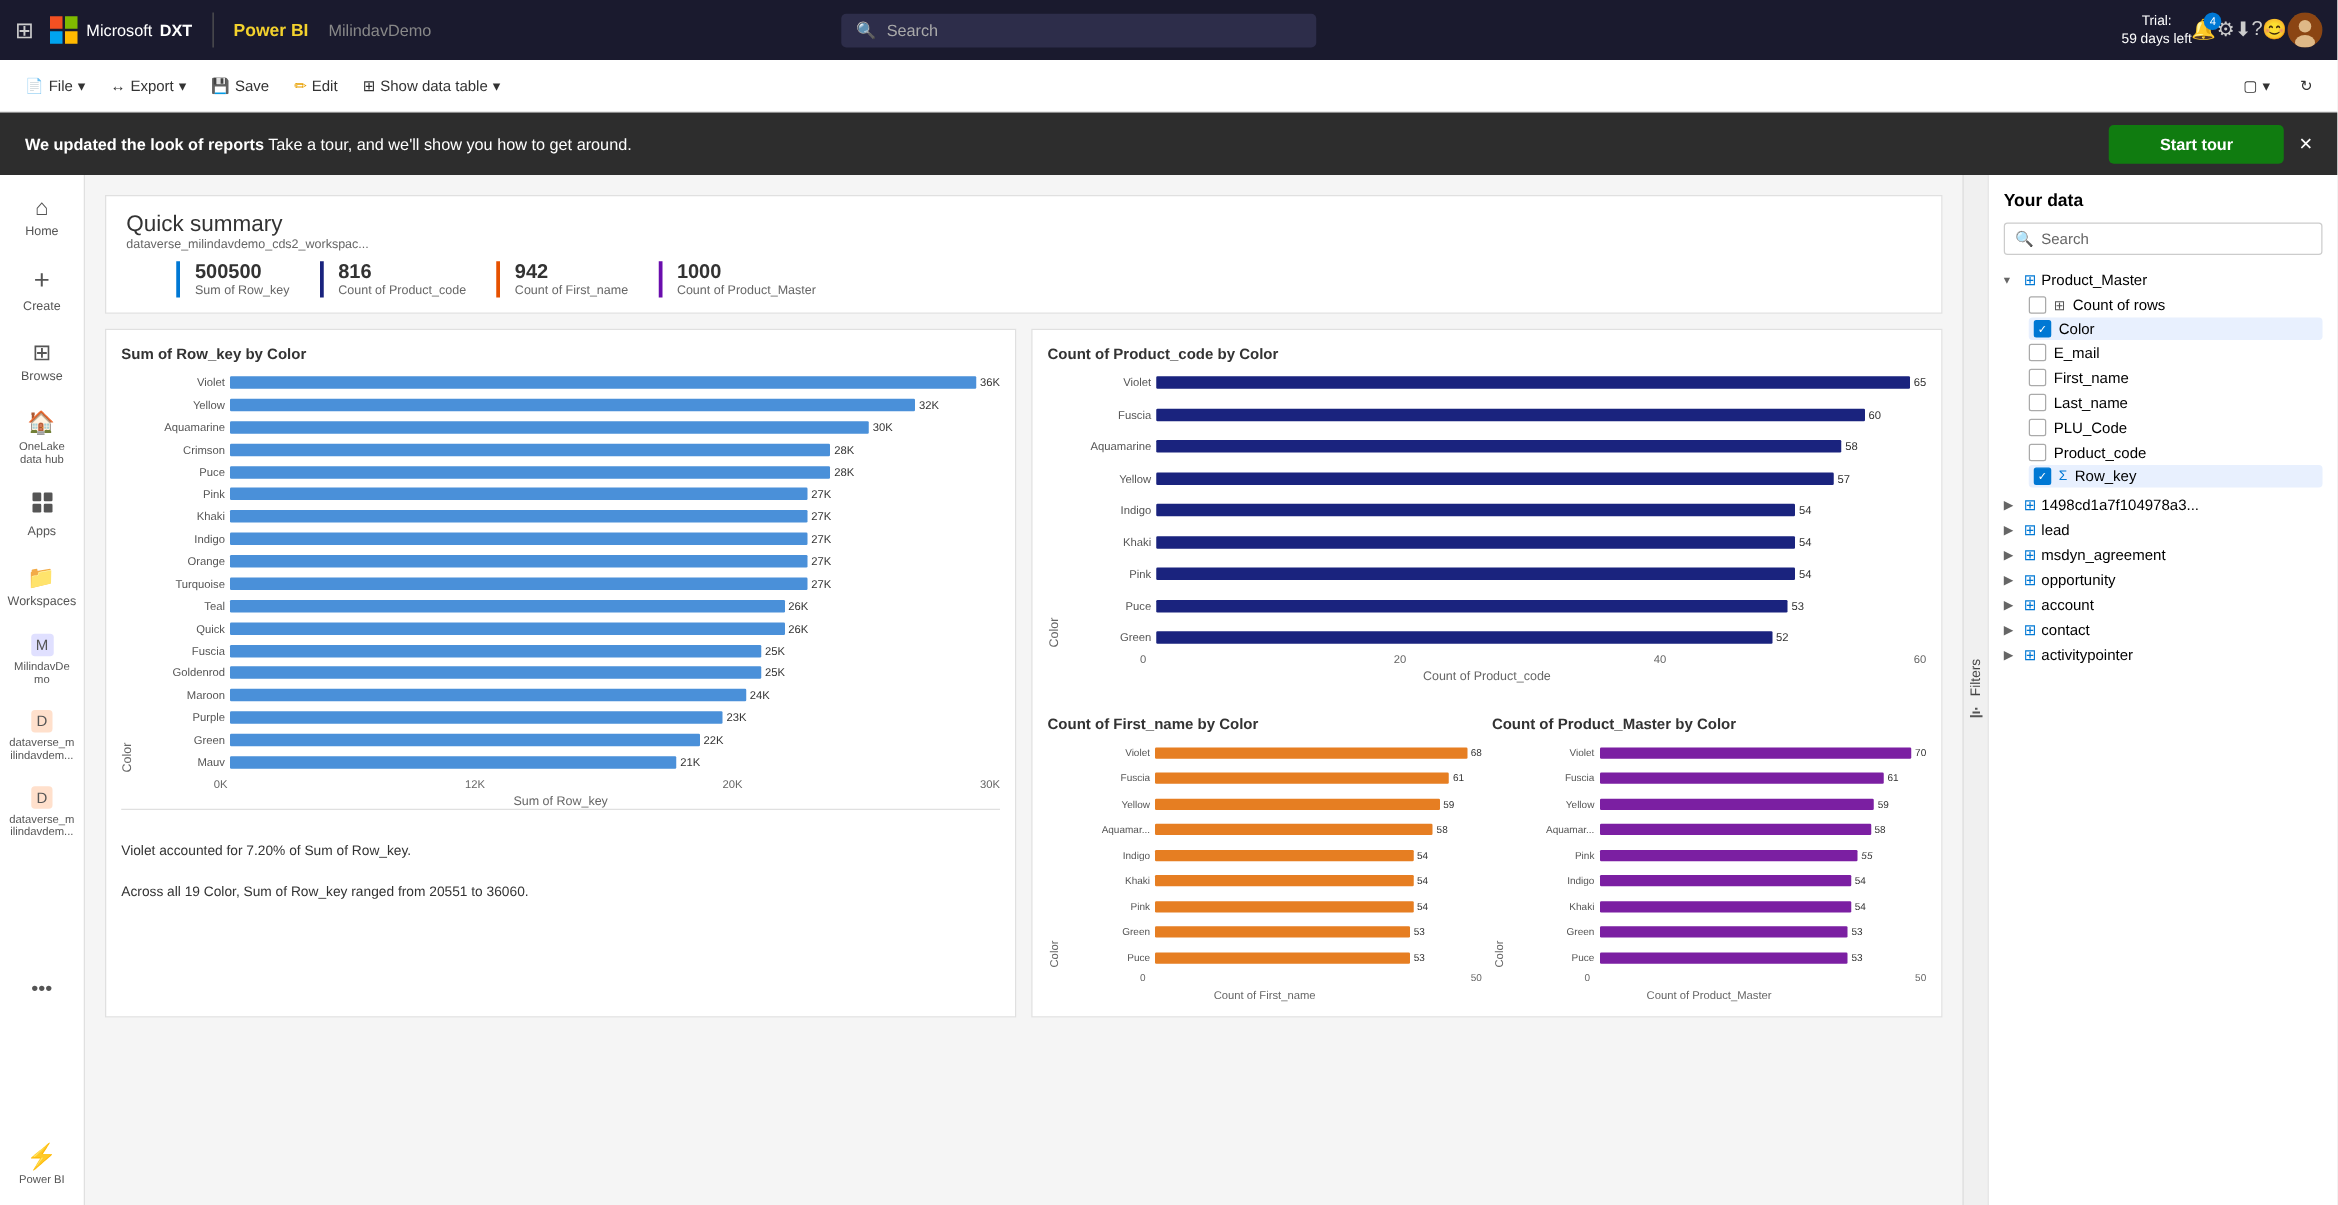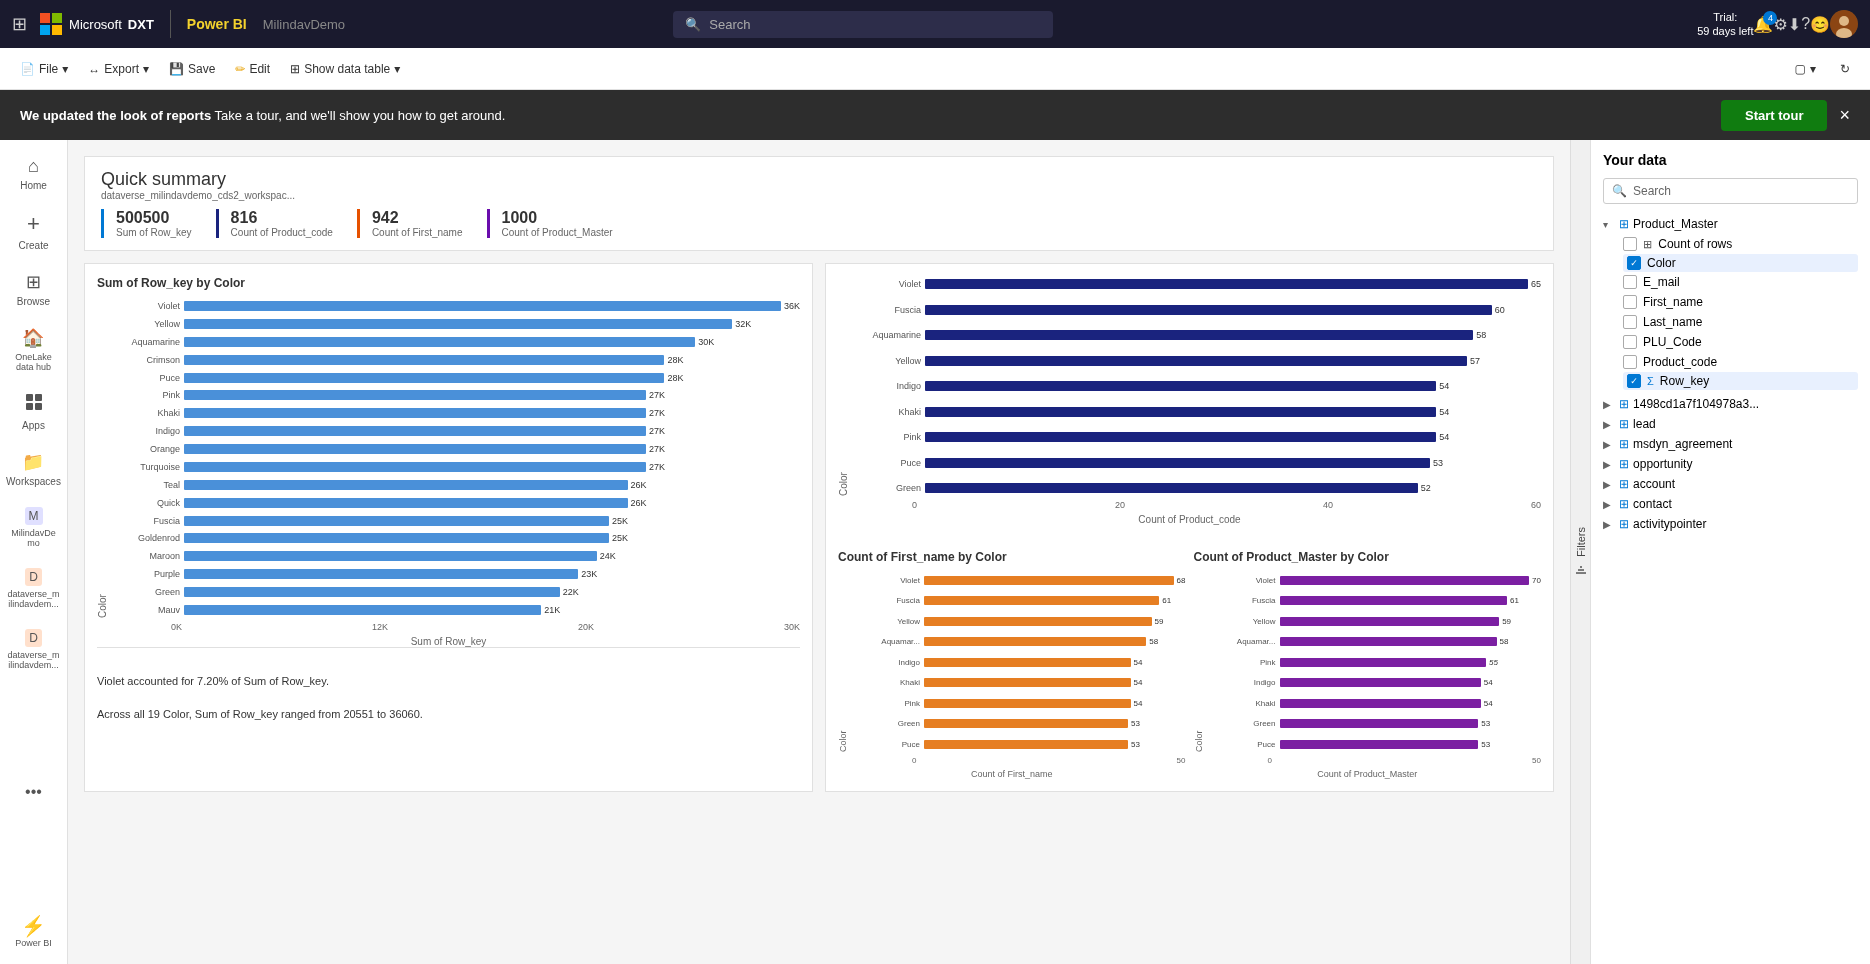--- a/index.html
+++ b/index.html
@@ -38,21 +38,21 @@
 
     
     .banner {
       background: #2d2d2d; display: flex; align-items: center; padding: 0 20px; height: 50px;
       justify-content: space-between;
     }
     .banner-text { color: white; font-size: 13px; }
     .banner-text strong { font-weight: 700; }
     .banner-actions { display: flex; align-items: center; gap: 12px; }
     .start-tour-btn {
-      background: #107c10; color: white; border: none; padding: 8px 24px; border-radius: 4px;
+      background: #107c10; color: white; border: none; padding: 8px 41px; border-radius: 4px;
       font-size: 13px; cursor: pointer; font-weight: 600;
     }
     .close-btn { color: white; background: none; border: none; font-size: 18px; cursor: pointer; }
 
     
     .main-layout { display: flex; height: calc(964px - 140px); }
 
     
     .left-sidebar {
       width: 68px; background: white; border-right: 1px solid #e0e0e0;
@@ -71,21 +71,21 @@
 
     
     .report-area { flex: 1; background: #f5f5f5; overflow: auto; padding: 16px; }
 
     
     .quick-summary { background: white; padding: 12px 16px; margin-bottom: 12px; border: 1px solid #e0e0e0; }
     .qs-title { font-size: 18px; font-weight: 300; color: #333; }
     .qs-subtitle { font-size: 10px; color: #666; }
     .qs-metrics { display: flex; gap: 24px; margin-top: 8px; }
     .qs-metric { display: flex; flex-direction: column; padding-left: 12px; }
-    .qs-metric-blue { border-left: 3px solid #0078d4; }
+    .qs-metric-blue { border-left: 3px solid #0078d4; margin-left: 40px; }
     .qs-metric-navy { border-left: 3px solid #1a237e; }
     .qs-metric-orange { border-left: 3px solid #e65100; }
     .qs-metric-purple { border-left: 3px solid #6a0dad; }
     .qs-metric-value { font-size: 16px; font-weight: 600; color: #333; }
     .qs-metric-label { font-size: 10px; color: #666; }
     .chart-card { background: white; border: 1px solid #e0e0e0; padding: 12px; }
     .chart-title { font-size: 12px; font-weight: 600; color: #333; margin-bottom: 8px; }
     .bar-row { display: flex; align-items: center; gap: 4px; height: 16px; }
     .bar-label { width: 70px; text-align: right; font-size: 9px; color: #555; flex-shrink: 0; }
     .bar-container { flex: 1; display: flex; align-items: center; position: relative; }
@@ -449,20 +449,21 @@
           <div class="xaxis-label">Sum of Row_key</div>
           <div class="insight-text">
             <br>
             <p>Violet accounted for 7.20% of Sum of Row_key.</p>
             <br>
             <p>Across all 19 Color, Sum of Row_key ranged from 20551 to 36060.</p>
           </div>
         </div>
 
         <div class="chart-card">
+          <div class="chart-title">Count of Product_code by Color</div>
           <div style="display:flex;height:220px;">
             <div style="writing-mode:vertical-rl;transform:rotate(180deg);font-size:10px;color:#666;display:flex;align-items:center;margin-right:2px;">Color</div>
             <div style="flex:1;display:flex;flex-direction:column;justify-content:space-between;">
               <div class="bar-row">
                   <span class="bar-label">Violet</span>
                   <div class="bar-container">
                     <div class="bar bar-navy" style="width:100%;"></div>
                     <span class="bar-value">65</span>
                   </div>
                 </div>

